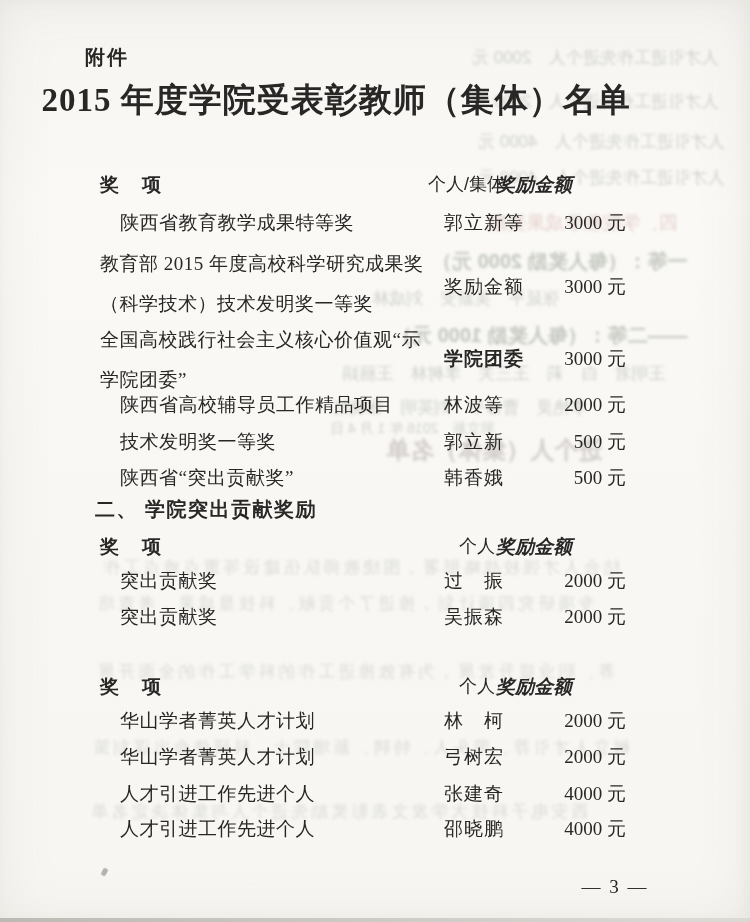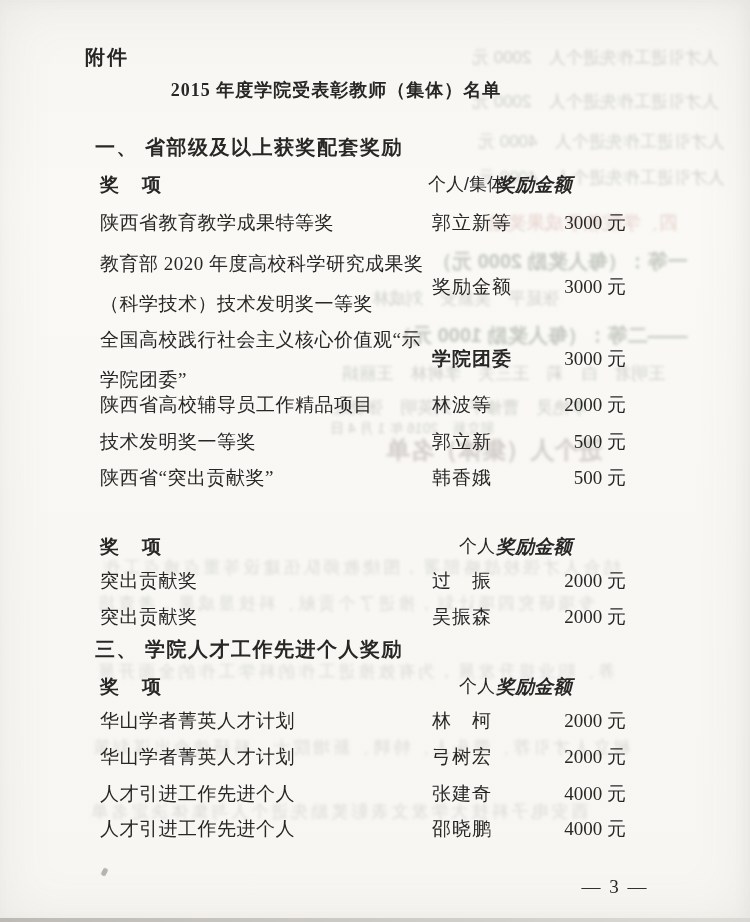--- a/index.html
+++ b/index.html
@@ -19,21 +19,21 @@
     background:linear-gradient(90deg,rgba(150,146,140,0.55),rgba(190,187,181,0.35));
   }
   
   .sans{font-family:"Liberation Sans","DejaVu Sans",sans-serif;}
   #attachment{
     position:absolute;left:85px;top:44px;font-size:20px;font-weight:bold;
     letter-spacing:2px;
   }
   #doc-title{
     position:absolute;left:0;top:78px;width:672px;text-align:center;
-    font-size:18px;font-weight:bold;letter-spacing:1px;
+    font-size:33px;font-weight:bold;letter-spacing:1px;
   }
   .section-heading{
     position:absolute;left:95px;font-size:20px;font-weight:bold;
     letter-spacing:1.5px;white-space:nowrap;
   }
   .header-row,.row{position:absolute;left:0;width:750px;}
   .col-award-header{
     position:absolute;left:100px;width:336px;text-align:left;
     font-size:19px;font-weight:bold;letter-spacing:2px;
   }
@@ -44,22 +44,22 @@
   .col-recipient-header.wide{left:428px;width:110px;text-align:left;}
   .col-amount-header{
     position:absolute;left:496px;width:122px;
     font-size:19px;font-weight:bold;font-style:italic;
   }
   .cell{font-size:19px;line-height:26px;}
   .award{
     position:absolute;left:100px;top:0;width:400px;
     white-space:pre-line;line-height:40px;letter-spacing:0.5px;
   }
-  .award.single{line-height:26px;}
-  .recipient{position:absolute;left:432px;width:120px;white-space:nowrap;letter-spacing:1px;}
+  .award.single{line-height:26px;margin-left:20px;}
+  .recipient{position:absolute;left:444px;width:120px;white-space:nowrap;letter-spacing:1px;}
   .amount{position:absolute;left:500px;width:126px;text-align:right;white-space:nowrap;}
   #page-number{
     position:absolute;left:560px;top:876px;width:110px;text-align:center;
     font-size:19px;letter-spacing:2px;
   }
   
   .bt{
     position:absolute;transform:scaleX(-1);filter:blur(1.4px);
     color:rgba(128,134,124,0.34);font-size:17px;white-space:nowrap;
     font-family:"Liberation Sans","DejaVu Sans",sans-serif;pointer-events:none;
@@ -93,35 +93,34 @@
   <div class="bt bt-big" style="left:386px;top:434px;">进个人（集体）名单</div>
   <div class="bt bt-soft" style="left:100px;top:556px;">结合人才强校战略部署，围绕教师队伍建设等重点难点工作</div>
   <div class="bt bt-soft" style="left:95px;top:592px;">专项研究四项计划，推进了个贡献、科技显成果，考查培</div>
   <div class="bt bt-soft" style="left:95px;top:660px;">养、职业提升发展，为有效推进工作的科学工作的全面开展</div>
   <div class="bt bt-soft" style="left:90px;top:736px;">树立人才引荐、带头人、特聘、新增院士，科研使命出谋划策</div>
   <div class="bt bt-soft" style="left:88px;top:800px;">西安电子科技大学发文表彰奖励先进个人与集体决定名单</div>
 
   <div id="attachment" class="sans">附件</div>
   <div id="doc-title">2015 年度学院受表彰教师（集体）名单</div>
 
-  <div class="section-heading sans" style="top:134px;">一、 省部级及以上获奖配套奖励</div>
   <div class="header-row" style="top:172px;">
     <div class="col-award-header sans">奖　项</div>
     <div class="col-recipient-header wide sans">个人/集体</div>
     <div class="col-amount-header sans">奖励金额</div>
   </div>
 
   <div class="row" style="top:210px;">
     <div class="cell award single">陕西省教育教学成果特等奖</div>
     <div class="cell recipient">郭立新等</div>
     <div class="cell amount">3000 元</div>
   </div>
 
   <div class="row" style="top:244px;">
-    <div class="cell award">教育部 2020 年度高校科学研究成果奖
+    <div class="cell award">教育部 2015 年度高校科学研究成果奖
 （科学技术）技术发明奖一等奖</div>
     <div class="cell recipient" style="top:30px;">奖励金额</div>
     <div class="cell amount" style="top:30px;">3000 元</div>
   </div>
 
   <div class="row" style="top:320px;">
     <div class="cell award">全国高校践行社会主义核心价值观“示
 学院团委”</div>
     <div class="cell recipient" style="top:26px;font-weight:bold;">学院团委</div>
     <div class="cell amount" style="top:26px;">3000 元</div>
@@ -138,39 +137,39 @@
     <div class="cell recipient">郭立新</div>
     <div class="cell amount">500 元</div>
   </div>
 
   <div class="row" style="top:465px;">
     <div class="cell award single">陕西省“突出贡献奖”</div>
     <div class="cell recipient">韩香娥</div>
     <div class="cell amount">500 元</div>
   </div>
 
+  <div class="section-heading sans" style="top:496px;">二、 学院突出贡献奖励</div>
   <div class="header-row" style="top:534px;">
     <div class="col-award-header sans">奖　项</div>
     <div class="col-recipient-header sans">个人</div>
     <div class="col-amount-header sans">奖励金额</div>
   </div>
 
   <div class="row" style="top:568px;">
     <div class="cell award single">突出贡献奖</div>
     <div class="cell recipient">过　振</div>
     <div class="cell amount">2000 元</div>
   </div>
 
   <div class="row" style="top:604px;">
     <div class="cell award single">突出贡献奖</div>
     <div class="cell recipient">吴振森</div>
     <div class="cell amount">2000 元</div>
   </div>
 
-  <div class="section-heading sans" style="top:636px;">三、 学院人才工作先进个人奖励</div>
   <div class="header-row" style="top:674px;">
     <div class="col-award-header sans">奖　项</div>
     <div class="col-recipient-header sans">个人</div>
     <div class="col-amount-header sans">奖励金额</div>
   </div>
 
   <div class="row" style="top:708px;">
     <div class="cell award single">华山学者菁英人才计划</div>
     <div class="cell recipient">林　柯</div>
     <div class="cell amount">2000 元</div>

